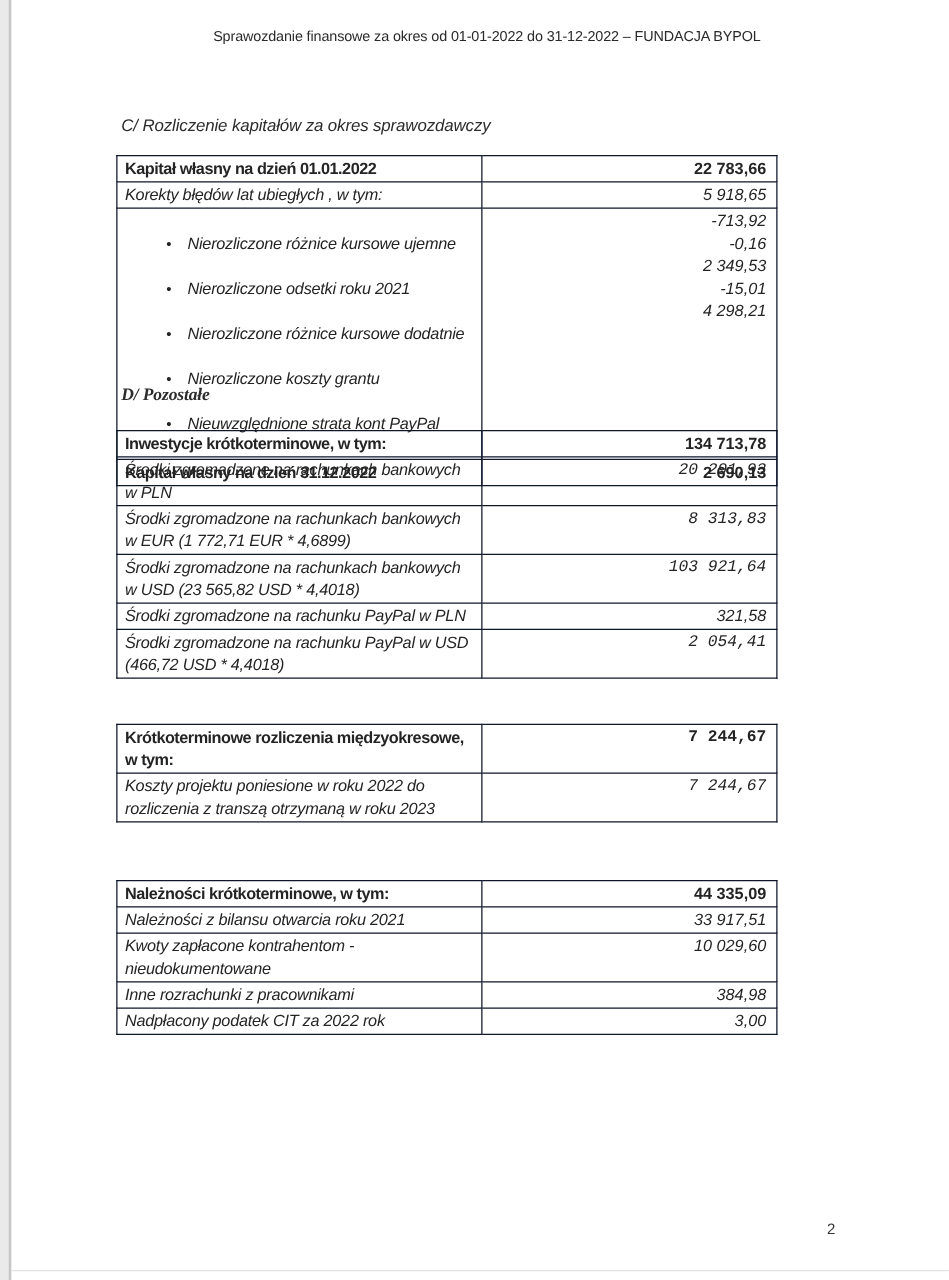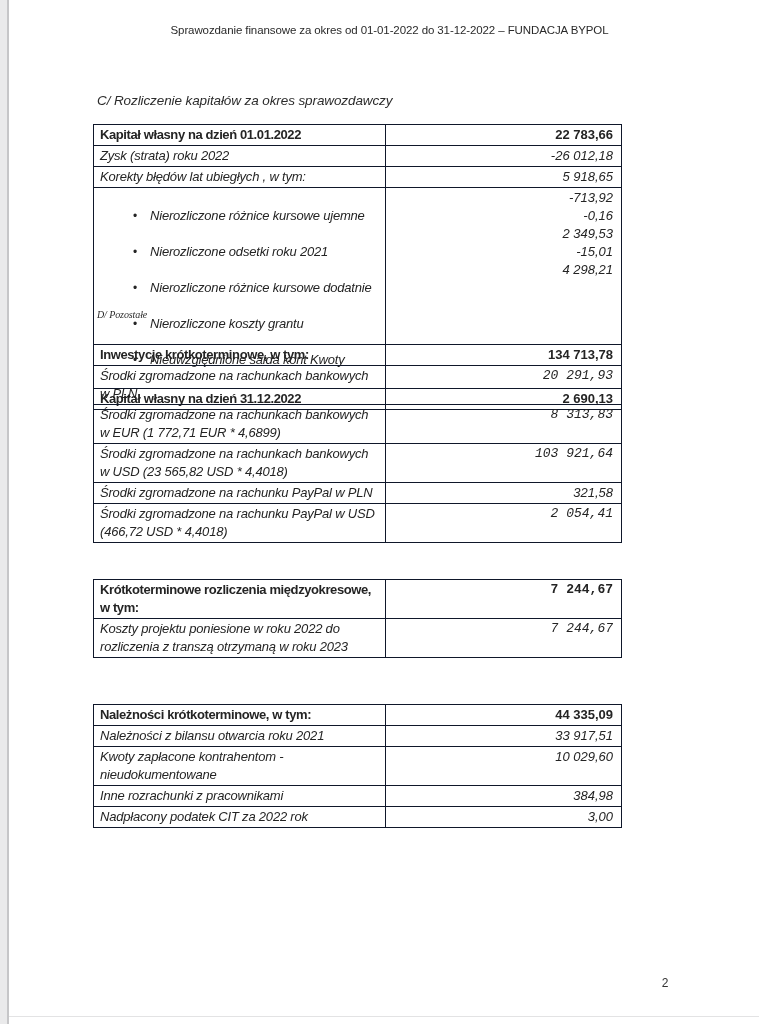--- a/index.html
+++ b/index.html
@@ -29,21 +29,21 @@
     font-size: 11.5px; letter-spacing: -0.1px;
     color: #2a2a2a;
   }
 
   .section-heading {
     position: absolute; left: 97px;
     font-size: 13.5px; font-style: italic; letter-spacing: -0.1px;
     color: #2c2c2c;
   }
   .heading-c { top: 93px; }
-  .heading-d { top: 309px; font-family: "Liberation Serif", serif; font-size: 10px; }
+  .heading-d { top: 309px; font-family: "Liberation Serif", serif; font-size: 14px; font-weight: bold; }
 
   table.tbl {
     position: absolute; left: 93px; width: 529px;
     border-collapse: collapse;
     table-layout: fixed;
     font-size: 13px;
     color: #242424;
   }
   table.tbl td {
     border: 1px solid #0f172a;
@@ -85,34 +85,30 @@
 
 <div class="section-heading heading-c">C/ Rozliczenie kapitałów za okres sprawozdawczy</div>
 
 <table class="tbl t-capital">
   <tbody>
       <tr class="r-bold">
     <td class="lbl">Kapitał własny na dzień 01.01.2022</td>
     <td class="val">22 783,66</td>
   </tr>
   <tr class="r-italic">
-    <td class="lbl">Zysk (strata) roku 2022</td>
-    <td class="val">-26 012,18</td>
-  </tr>
-  <tr class="r-italic">
     <td class="lbl">Korekty błędów lat ubiegłych , w tym:</td>
     <td class="val">5 918,65</td>
   </tr>
   <tr>
     <td class="lbl">
       <div class="bullet-line"><span class="bullet-dot">•</span><span>Nierozliczone różnice kursowe ujemne</span></div>
       <div class="bullet-line"><span class="bullet-dot">•</span><span>Nierozliczone odsetki roku 2021</span></div>
       <div class="bullet-line"><span class="bullet-dot">•</span><span>Nierozliczone różnice kursowe dodatnie</span></div>
       <div class="bullet-line"><span class="bullet-dot">•</span><span>Nierozliczone koszty grantu</span></div>
-      <div class="bullet-line"><span class="bullet-dot">•</span><span>Nieuwzględnione salda kont Kwoty</span></div>
+      <div class="bullet-line"><span class="bullet-dot">•</span><span>Nieuwzględnione strata kont PayPal</span></div>
     </td>
     <td class="val">
       <div class="bullet-val">-713,92</div>
       <div class="bullet-val">-0,16</div>
       <div class="bullet-val">2 349,53</div>
       <div class="bullet-val">-15,01</div>
       <div class="bullet-val">4 298,21</div>
     </td>
   </tr>
   <tr class="r-bold">

